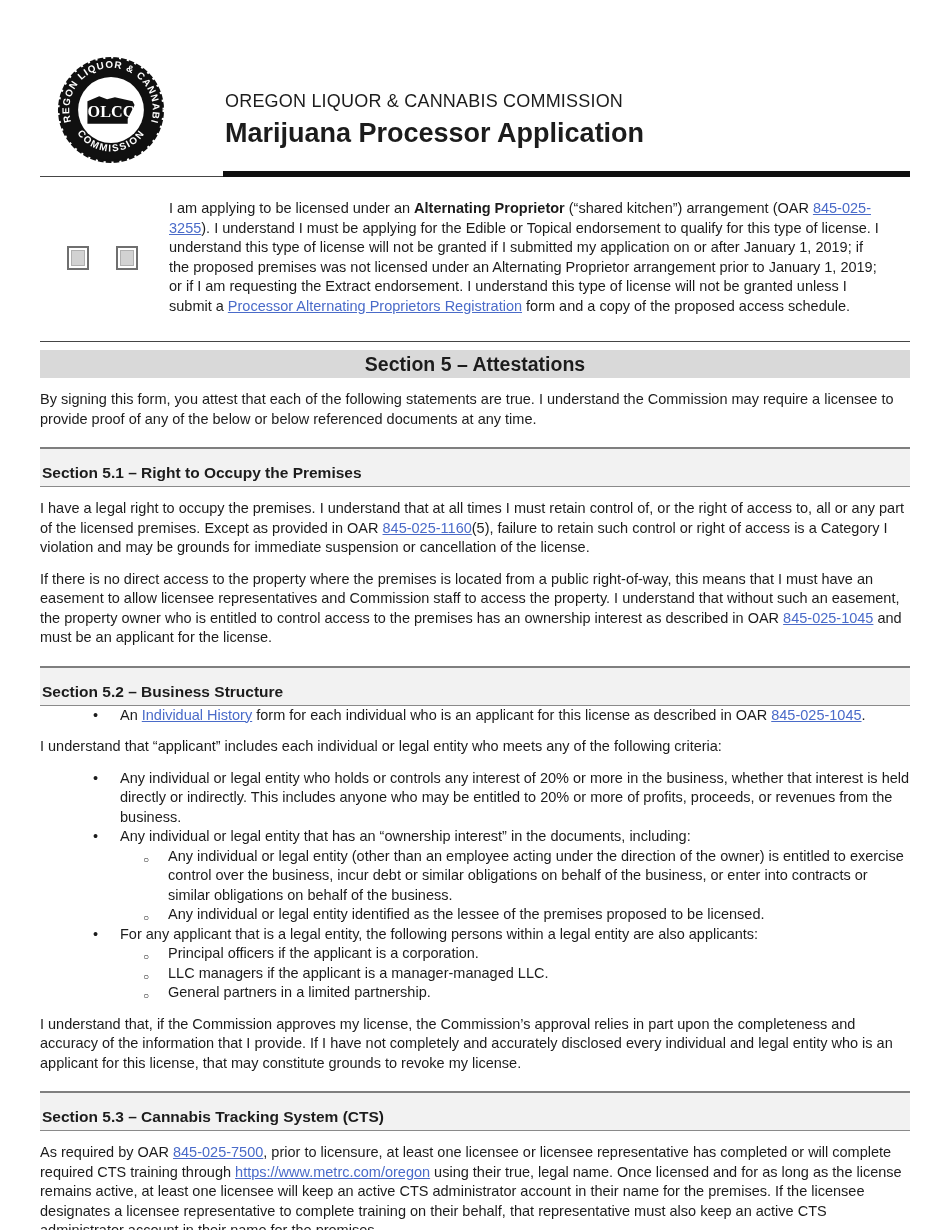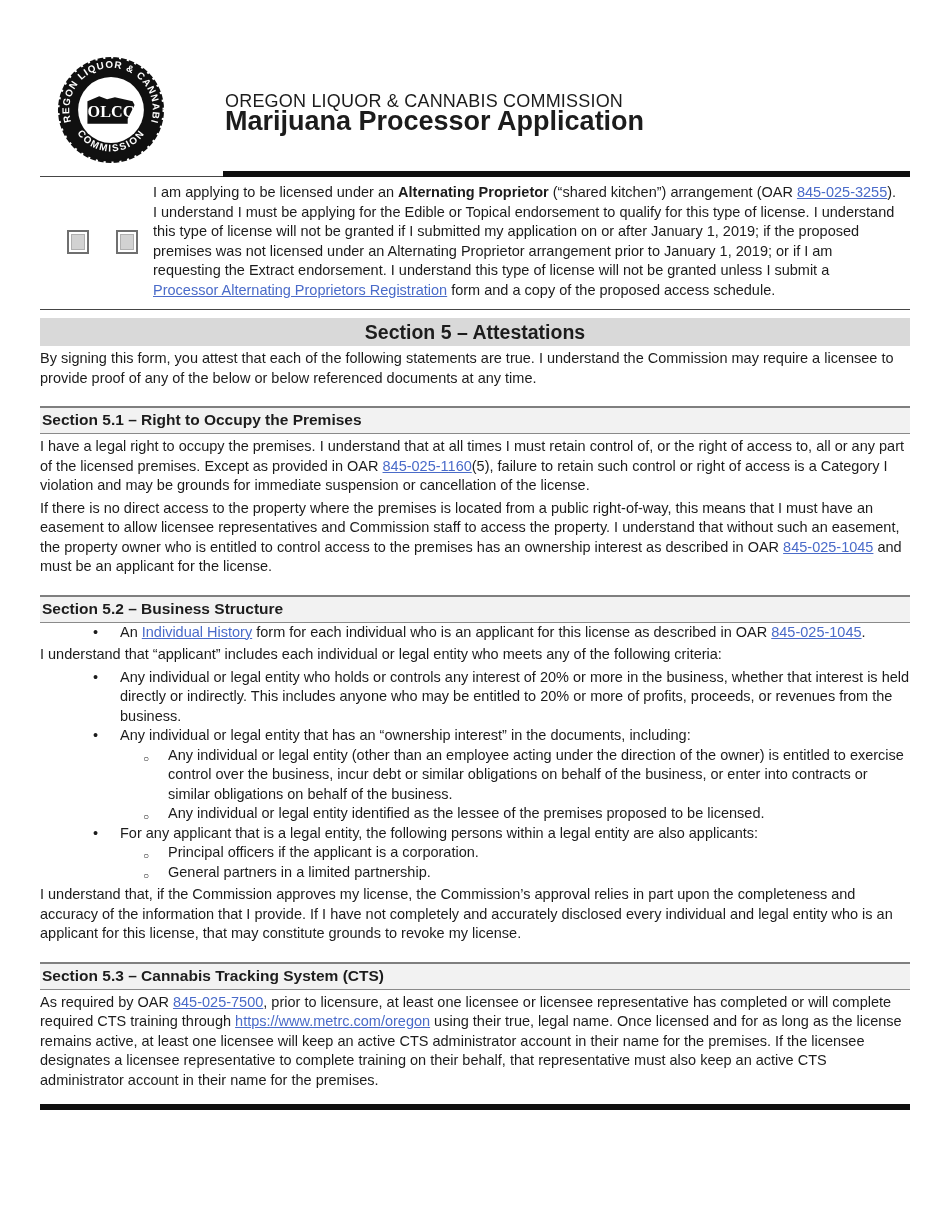--- a/index.html
+++ b/index.html
@@ -7,44 +7,44 @@
     width:950px; height:1230px; background:#ffffff;
     font-family:"Liberation Sans", sans-serif;
     font-size:14.5px; line-height:19.5px; color:#1c1c1c;
   }
   .page { padding:0 40px; position:relative; }
 
   
   header { position:relative; height:170px; }
   .logo { position:absolute; left:16px; top:55px; width:110px; height:110px; }
   .org-title { position:absolute; left:185px; top:92px; font-weight:normal; font-size:18px; letter-spacing:.2px; }
-  .doc-title { position:absolute; left:185px; top:112px; font-weight:bold; font-size:27px; }
+  .doc-title { position:absolute; left:185px; top:124px; font-weight:bold; font-size:27px; }
 
   .title-rule { position:relative; height:7px; }
   .title-rule .thick { position:absolute; left:183px; right:0; bottom:0; height:6px; background:var(--rule_black,#0f0f0f); }
   .title-rule .thin { position:absolute; left:0; right:0; bottom:0; height:1.5px; background:#454545; }
 
   
   .attest-row { display:flex; border-bottom:1.5px solid #454545; padding:6px 0 9px; }
   .cb-cell { width:113px; box-sizing:border-box; padding-left:27px; display:flex; align-items:center; gap:27px; flex-shrink:0; }
   .checkbox { width:14px; height:16px; border:2px solid #6f6f6f; background:#fff; padding:2px; }
   .cb-inner { width:100%; height:100%; background:#d2d2d2; border:1px solid #b0b0b0; box-sizing:border-box; }
-  .attest-text { flex:1; padding-right:12px; margin:0; }
+  .attest-text { flex:1; padding-right:12px; margin:16px; }
 
-  p { margin:3px 0; }
+  p { margin:12px 0; }
 
   .sec5-bar {
     margin-top:8px; background:var(--section_header_bg,#d9d9d9);
     font-weight:bold; font-size:19.5px; line-height:22px;
     text-align:center; padding:3px 0 3px;
   }
   .subhead {
     margin-top:18px; background:var(--subsection_header_bg,#f2f2f2);
     border-top:2px solid #7f7f7f; border-bottom:1.5px solid #8a8a8a;
-    font-weight:bold; font-size:15.5px; line-height:20px; padding:2px 2px 3px;
+    font-weight:bold; font-size:15.5px; line-height:20px; padding:14px 2px 3px;
   }
 
   .li1 { position:relative; padding-left:80px; }
   .li1::before { content:"•"; position:absolute; left:53px; top:0; }
   .li2 { position:relative; padding-left:128px; }
   .li2::before { content:"○"; position:absolute; left:103px; top:3px; font-size:10px; }
 
   .lnk { color:var(--link_blue,#4a6bc9); text-decoration:underline; cursor:pointer; }
 
   .footer-bar { height:6px; background:var(--rule_black,#0f0f0f); margin-top:14px; }
@@ -104,20 +104,21 @@
 
   <div class="subhead">Section 5.2 – Business Structure</div>
   <div class="li1"><span>An </span><a class="lnk">Individual History</a><span> form for each individual who is an applicant for this license as described in OAR </span><a class="lnk">845-025-1045</a><span>.</span></div>
   <p>I understand that “applicant” includes each individual or legal entity who meets any of the following criteria:</p>
   <div class="li1"><span>Any individual or legal entity who holds or controls any interest of 20% or more in the business, whether that interest is held directly or indirectly. This includes anyone who may be entitled to 20% or more of profits, proceeds, or revenues from the business.</span></div>
   <div class="li1"><span>Any individual or legal entity that has an “ownership interest” in the documents, including:</span></div>
   <div class="li2"><span>Any individual or legal entity (other than an employee acting under the direction of the owner) is entitled to exercise control over the business, incur debt or similar obligations on behalf of the business, or enter into contracts or similar obligations on behalf of the business.</span></div>
   <div class="li2"><span>Any individual or legal entity identified as the lessee of the premises proposed to be licensed.</span></div>
   <div class="li1"><span>For any applicant that is a legal entity, the following persons within a legal entity are also applicants:</span></div>
   <div class="li2"><span>Principal officers if the applicant is a corporation.</span></div>
+  <div class="li2"><span>LLC managers if the applicant is a manager-managed LLC.</span></div>
   <div class="li2"><span>General partners in a limited partnership.</span></div>
   <p>I understand that, if the Commission approves my license, the Commission’s approval relies in part upon the completeness and accuracy of the information that I provide. If I have not completely and accurately disclosed every individual and legal entity who is an applicant for this license, that may constitute grounds to revoke my license.</p>
 
   <div class="subhead">Section 5.3 – Cannabis Tracking System (CTS)</div>
   <p><span>As required by OAR </span><a class="lnk">845-025-7500</a><span>, prior to licensure, at least one licensee or licensee representative has completed or will complete required CTS training through </span><a class="lnk">https://www.metrc.com/oregon</a><span> using their true, legal name. Once licensed and for as long as the license remains active, at least one licensee will keep an active CTS administrator account in their name for the premises. If the licensee designates a licensee representative to complete training on their behalf, that representative must also keep an active CTS administrator account in their name for the premises.</span></p>
 
   <div class="footer-bar"></div>
   <div class="footer-text">
     
   </div>

